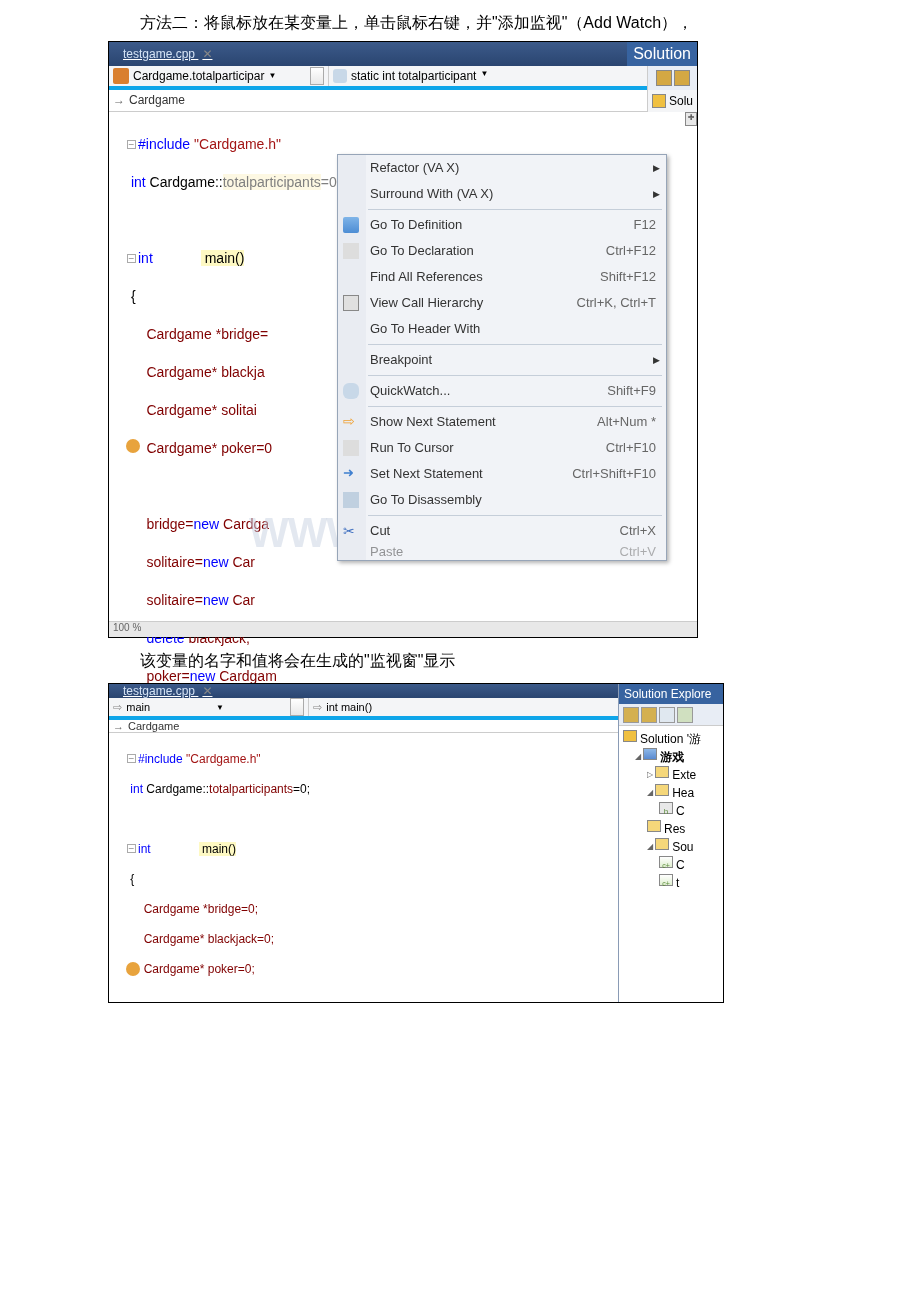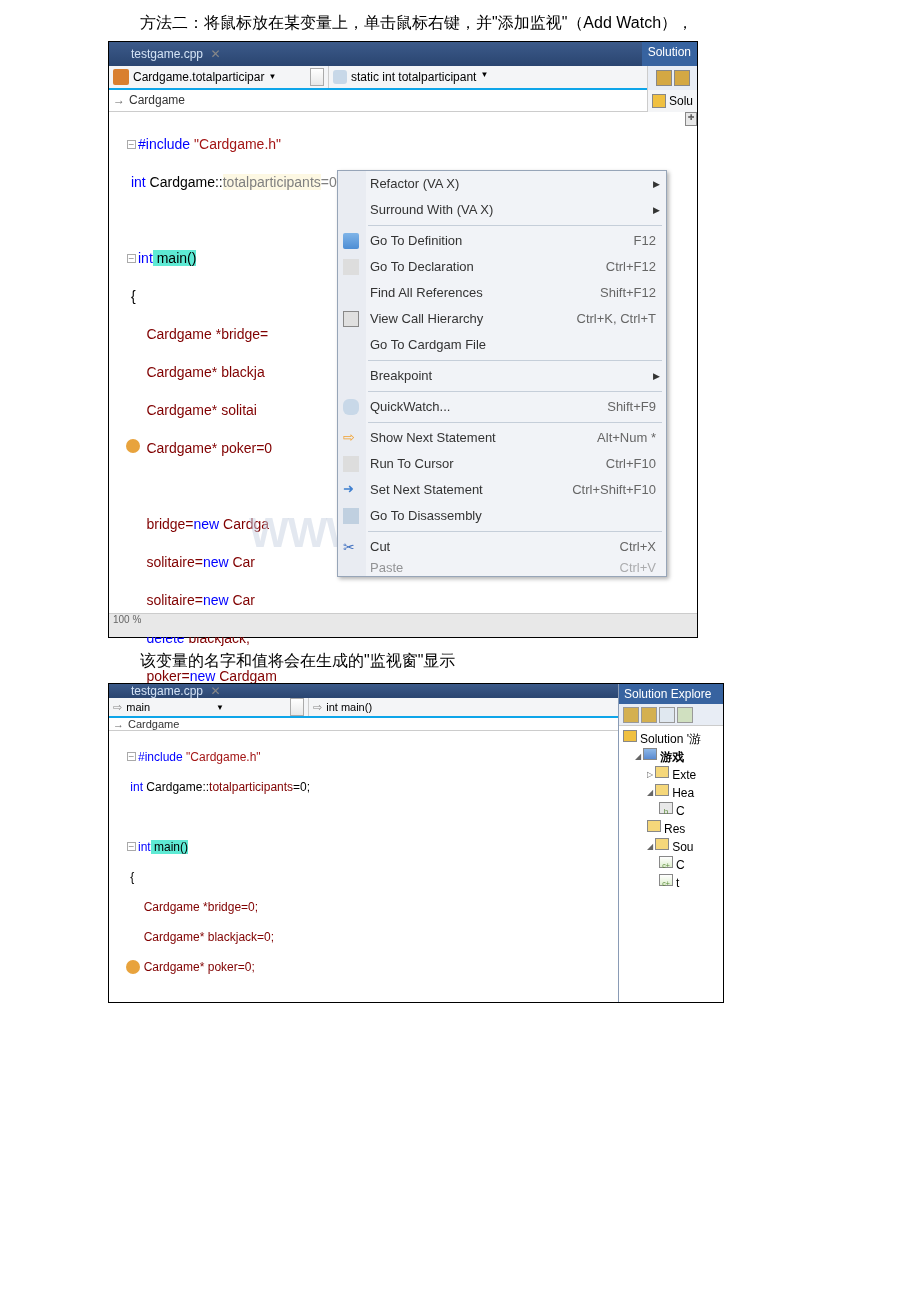--- a/index.html
+++ b/index.html
@@ -1,64 +1,64 @@
 <!DOCTYPE html>
 <html><head>
   <meta charset="utf-8">
   <style>
     * { margin: 0; padding: 0; box-sizing: border-box; font-family: "Microsoft YaHei", "Segoe UI", Tahoma, sans-serif; }
     body { background: #fff; width: 920px; }
     .caption { font-size: 16px; padding: 10px 0 5px 140px; line-height: 1.6; }
     .screenshot { border: 1px solid #000; margin-left: 108px; position: relative; background: #fff; }
     .shot1 { width: 590px; height: 597px; }
     .shot2 { width: 616px; height: 320px; margin-top: 5px; }
-    .tab-bar { background: linear-gradient(#3c5a8a, #2a4570); height: 24px; display: flex; align-items: center; color: #fff; font-size: 12px; padding-left: 14px; }
+    .tab-bar { background: linear-gradient(#3c5a8a, #2a4570); height: 24px; display: flex; align-items: center; color: #fff; font-size: 12px; padding-left: 6px; text-decoration: underline; }
     .tab-active { color: #d4e3f5; padding: 0 8px; }
     .tab-close { color: #888; margin-left: 4px; }
-    .sol-tab { position: absolute; right: 0; top: 0; background: #3763a0; color: #fff; padding: 3px 6px; font-size: 12px; height: 24px; }
-    .nav-bar { height: 24px; background: #f4f5f7; border-bottom: 2px solid #0ea5e9; display: flex; align-items: center; font-size: 12px; }
+    .sol-tab { position: absolute; right: 0; top: 0; background: #3763a0; color: #fff; padding: 3px 6px; font-size: 16px; height: 24px; }
+    .nav-bar { height: 24px; background: #f4f5f7; border-bottom: 4px solid #0ea5e9; display: flex; align-items: center; font-size: 12px; }
     .nav-left { display: flex; align-items: center; width: 220px; border-right: 1px solid #ccc; padding: 0 4px; height: 100%; }
     .nav-mid { flex: 1; display: flex; align-items: flex-start; padding: 0 4px; }
     .nav-icon { width: 16px; height: 16px; background: #d97f2f; margin-right: 4px; border-radius: 2px; display: inline-block; }
     .spinner { width: 14px; height: 18px; background: linear-gradient(#fff,#e8e8e8); border: 1px solid #aaa; margin-left: auto; }
     .go-btn { background: linear-gradient(#eef,#dde); border: 1px solid #9ab; padding: 1px 4px; display: flex; align-items: center; margin: 0 2px; }
     .go-circle { width: 12px; height: 12px; background: #6b9dd8; border-radius: 50%; margin-right: 2px; display: inline-block; position: relative; }
     .go-circle::after { content: "▶"; position: absolute; font-size: 6px; color: #fff; left: 3px; top: 1px; }
     .sol-icons { position: absolute; right: 0; top: 24px; width: 50px; background: #e8edf5; border-left: 1px solid #ccc; height: 24px; display: flex; align-items: center; justify-content: center; gap: 2px; }
     .sol-icon { width: 16px; height: 16px; background: #d4a843; border: 1px solid #888; }
     .class-bar { height: 22px; background: #fff; border-bottom: 1px solid #ccc; display: flex; align-items: center; font-size: 12px; padding: 0 4px; color: #333; }
     .class-arrow { color: #666; margin-right: 4px; }
     .sol-right { position: absolute; right: 0; top: 48px; width: 50px; background: #f4f5f7; height: 22px; display: flex; align-items: center; padding-left: 4px; font-size: 12px; border-left: 1px solid #ccc; }
     .sol-right-icon { width: 14px; height: 14px; background: #f0c040; border: 1px solid #888; margin-right: 3px; }
     .code-area { font-family: "NSimSun", Consolas, monospace; font-size: 14px; padding: 4px 0 4px 18px; line-height: 19px; position: relative; white-space: pre; }
     .fold { color: #888; font-family: sans-serif; font-size: 10px; margin-right: 2px; border: 1px solid #aaa; width: 9px; height: 9px; display: inline-block; text-align: center; line-height: 7px; background: #fff; vertical-align: 1px; }
     .kw { color: #0000ff; }
     .str { color: #a31515; }
     .member { color: #800000; }
     .dim { color: #808080; }
-    .highlight { background: #5eead4; display: inline; }
+    .highlight { background: #fef9c3; display: inline; margin-left: 48px; }
     .bookmark { width: 14px; height: 14px; background: #e8a33d; border-radius: 50%; position: absolute; left: -1px; display: inline-block; }
     .split-handle { position: absolute; right: 0; top: 70px; width: 12px; height: 14px; background: #e8e8e8; border: 1px solid #888; font-size: 8px; text-align: center; }
-    .ctx-menu { position: absolute; left: 228px; top: 128px; width: 330px; background: linear-gradient(to right, #e9ecf2 0, #e9ecf2 28px, #f1f3f7 28px, #f1f3f7 100%); border: 1px solid #97a5b8; box-shadow: 2px 2px 4px rgba(0,0,0,0.3); font-size: 13px; }
+    .ctx-menu { position: absolute; left: 228px; top: 112px; width: 330px; background: linear-gradient(to right, #e9ecf2 0, #e9ecf2 28px, #f1f3f7 28px, #f1f3f7 100%); border: 1px solid #97a5b8; box-shadow: 2px 2px 4px rgba(0,0,0,0.3); font-size: 13px; }
     .ctx-item { display: flex; align-items: center; height: 26px; padding: 0 10px 0 32px; position: relative; color: #333; }
     .ctx-item.highlight-item { background: linear-gradient(#fff6d6,#ffe9a8); border: 1px solid #e5c365; border-radius: 2px; margin: -1px; padding: 0 9px 0 31px; }
     .ctx-icon { position: absolute; left: 5px; width: 16px; height: 16px; }
     .ctx-sep { height: 1px; background: #c5ced9; margin: 2px 4px 2px 30px; }
     .ctx-short { margin-left: auto; color: #666; }
     .ctx-arrow { position: absolute; right: 6px; font-size: 9px; color: #333; }
     .ic-goto { background: linear-gradient(#7fb4e8,#4d8dd4); border-radius: 2px; }
     .ic-decl { background: #ddd; }
     .ic-hier { background: #e0e0e0; border: 1px solid #888; }
     .ic-glasses { background: #c8d8e8; border-radius: 6px; }
     .ic-run { background: #ddd; }
     .ic-dis { background: #c0d0e0; }
     .ic-cut { color: #4070c0; font-size: 14px; }
     .ic-copy { background: #e8d8b0; border: 1px solid #888; }
     .watermark { position: absolute; bottom: 80px; left: 140px; font-size: 42px; color: rgba(200,210,225,0.5); font-weight: bold; letter-spacing: -1px; pointer-events: none; }
-    .status-bar { position: absolute; bottom: 0; left: 0; height: 24px; background: #e8e8e8; border-top: 1px solid #ccc; font-size: 10px; color: #666; padding: 0 4px; width: 100%; }
+    .status-bar { position: absolute; bottom: 0; left: 0; height: 16px; background: #e8e8e8; border-top: 1px solid #ccc; font-size: 10px; color: #666; padding: 0 4px; width: 100%; }
     .solution-panel { position: absolute; right: 0; top: 0; width: 105px; background: #fff; border-left: 1px solid #8a9bb5; height: 100%; }
     .sol-header { background: #3763a0; color: #fff; font-size: 12px; padding: 3px 5px; }
     .sol-toolbar { background: #e8edf5; height: 22px; display: flex; align-items: center; gap: 2px; padding: 0 4px; border-bottom: 1px solid #ccc; }
     .sol-tb-icon { width: 16px; height: 16px; background: #d4b050; border: 1px solid #999; }
     .sol-tree { font-size: 12px; padding: 4px; line-height: 18px; }
     .tree-item { display: flex; align-items: flex-start; white-space: nowrap; overflow: hidden; }
     .tree-icon { width: 14px; height: 12px; background: #f0c040; border: 1px solid #888; margin-right: 3px; flex-shrink: 0; }
     .tree-icon.folder { background: #f5d77a; }
     .tree-icon.file { background: #e8e8e8; }
     .tree-icon.cpp { background: linear-gradient(#fff,#e0f0d0); color: #5a8a3a; font-size: 7px; text-align: center; }
@@ -167,21 +167,21 @@
     <div class="ctx-item">
         <span>Find All References</span>
         <span class="ctx-short">Shift+F12</span>
       </div>
     <div class="ctx-item">
         <span class="ctx-icon ic-hier"></span>
         <span>View Call Hierarchy</span>
         <span class="ctx-short">Ctrl+K, Ctrl+T</span>
       </div>
     <div class="ctx-item">
-        <span>Go To Cardgam File</span>
+        <span>Go To Header With</span>
       </div>
     <div class="ctx-sep"></div>
     <div class="ctx-item">
         <span>Breakpoint</span>
         <span class="ctx-arrow">▶</span>
       </div>
     <div class="ctx-sep"></div>
     <div class="ctx-item">
         <span class="ctx-icon ic-glasses"></span>
         <span>QuickWatch...</span>

